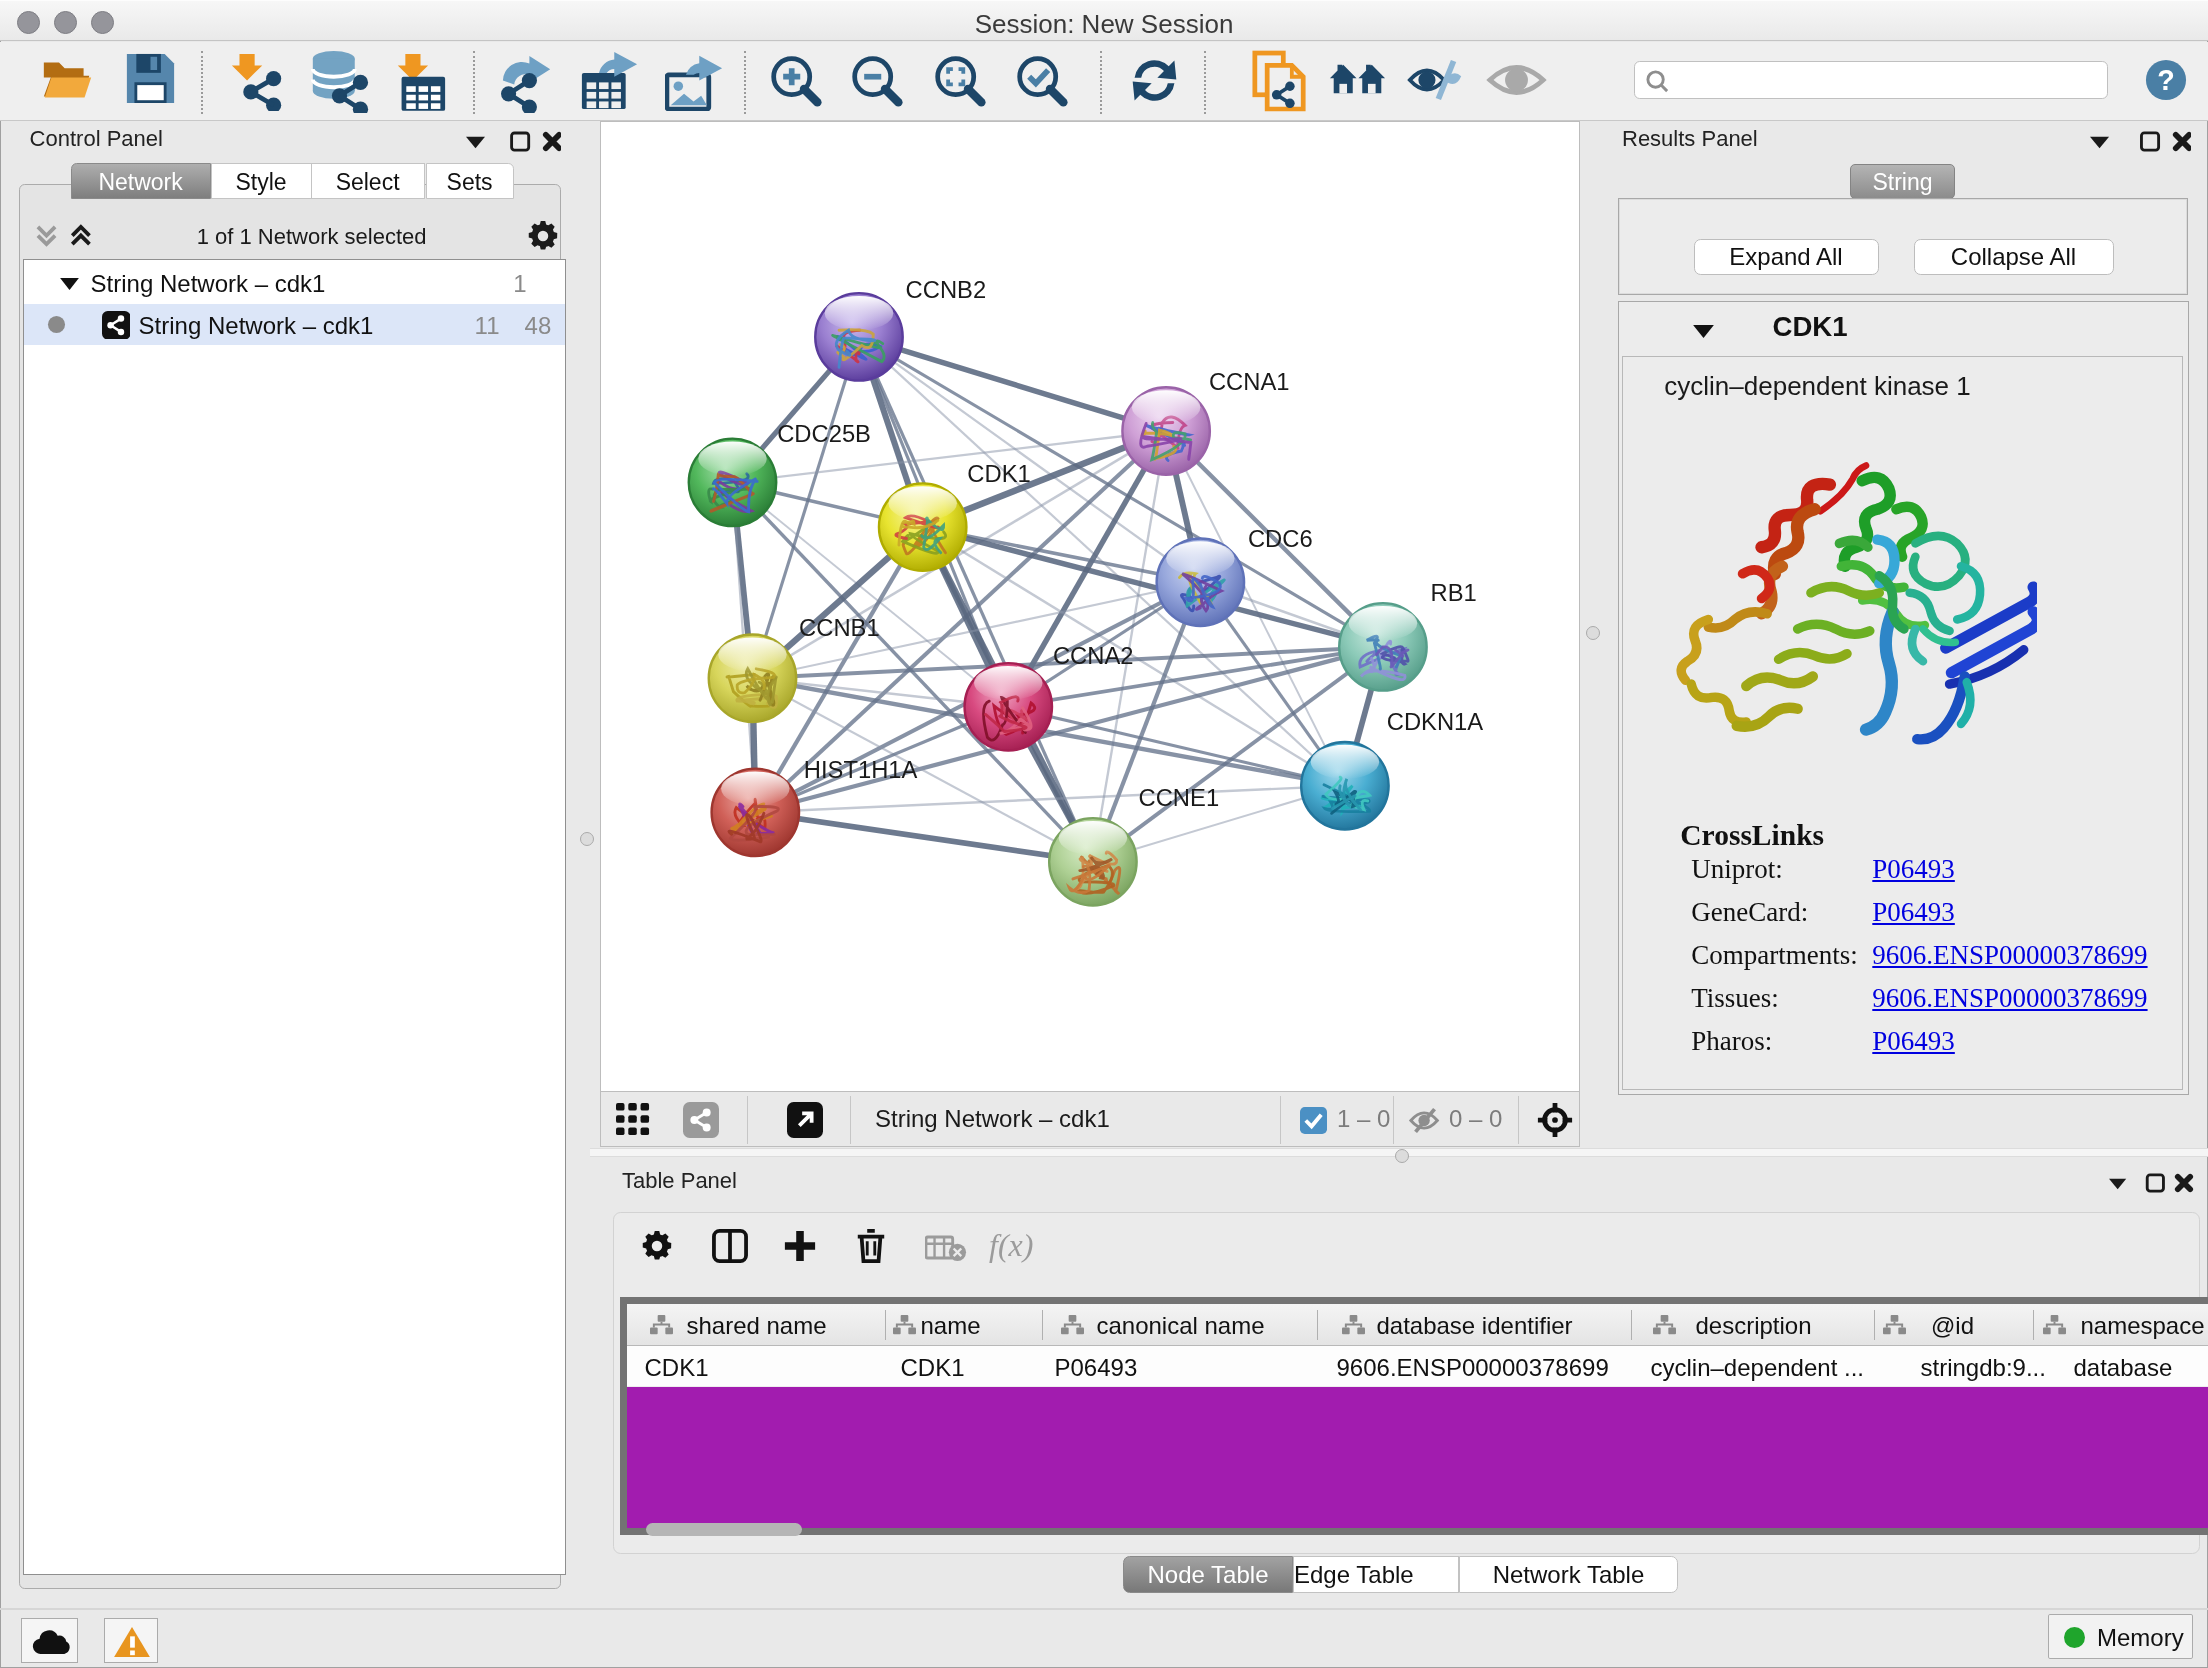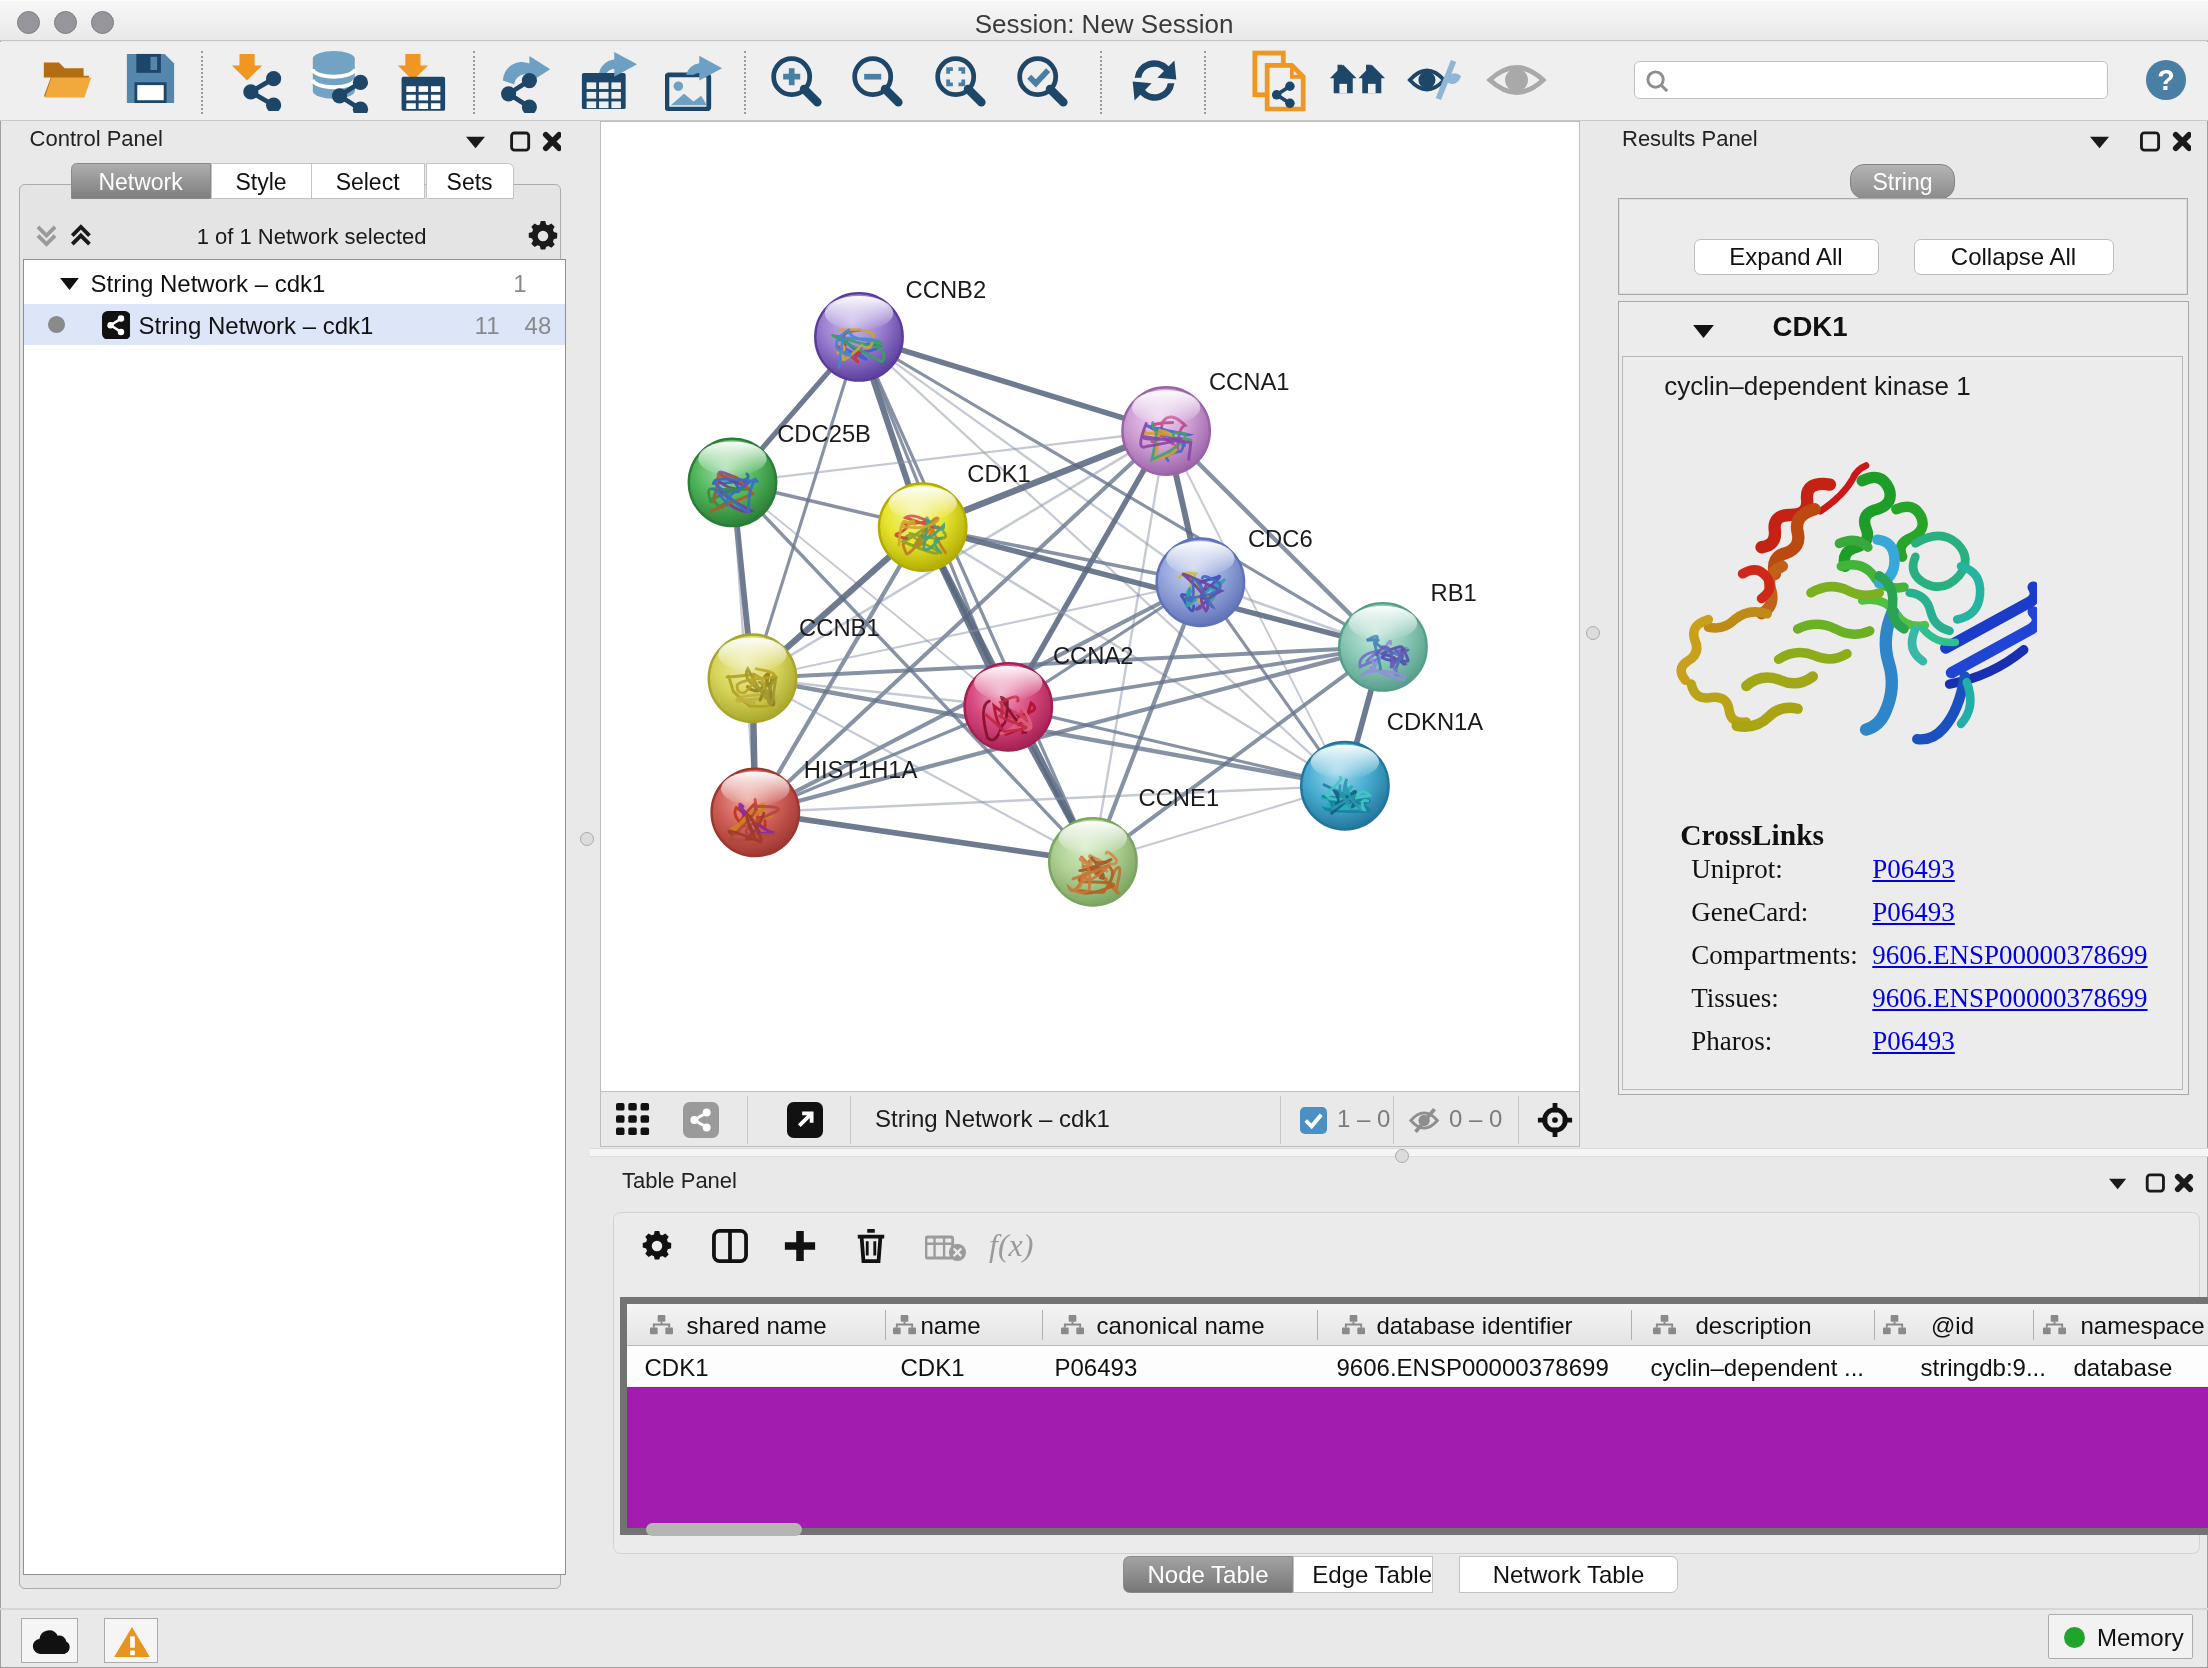--- a/index.html
+++ b/index.html
@@ -571,21 +571,21 @@
   </svg>
 </div>
 </div>
 <div id="results">
   <div class="panelhdr" style="position:absolute;left:15px;top:4.8px;">Results Panel</div>
   <svg style="position:absolute;left:483px;top:9.5px;" width="101" height="21" viewBox="0 0 106 22">
     <path d="M0 6 l20 0 -10 12 z" fill="#1a1a1a"></path>
     <rect x="54" y="2" width="18" height="18" rx="3" fill="none" stroke="#1a1a1a" stroke-width="3"></rect>
     <path d="M90 4 l14 14 M104 4 l-14 14" stroke="#1a1a1a" stroke-width="6" stroke-linecap="round"></path>
   </svg>
-  <div style="position:absolute;left:243px;top:43px;width:105px;height:35px;background:linear-gradient(#b4b4b4,#8c8c8c);border:1px solid #848484;border-radius:14px;color:#fff;font-size:23px;text-align:center;line-height:34px;">String</div>
+  <div style="position:absolute;left:243px;top:43px;width:105px;height:35px;background:linear-gradient(#b4b4b4,#8c8c8c);border:1px solid #848484;border-radius:5px;color:#fff;font-size:23px;text-align:center;line-height:34px;">String</div>
 
   <div style="position:absolute;left:10.5px;top:77px;width:570px;height:97px;background:#ececec;border:1px solid #a8a8a8;box-shadow:inset 0 0 0 1px #dcdcdc;">
     <div style="position:absolute;left:75px;top:40px;width:185px;height:36px;background:#fff;border:1px solid #bdbdbd;border-radius:6.7px;font-size:24px;color:#111;text-align:center;line-height:34px;">Expand All</div>
     <div style="position:absolute;left:295px;top:40px;width:200px;height:36px;background:#fff;border:1px solid #bdbdbd;border-radius:6.7px;font-size:24px;color:#111;text-align:center;line-height:34px;">Collapse All</div>
   </div>
 
   <div style="position:absolute;left:10.5px;top:180px;width:571px;height:794px;background:#ececec;border:1px solid #a8a8a8;">
     <svg style="position:absolute;left:72px;top:21px;" width="25" height="17" viewBox="0 0 26 18">
         <path d="M2 2 h22 l-11 14 z" fill="#111"></path>
       </svg>
@@ -748,21 +748,21 @@
         <span style="position:absolute;left:428px;top:7.6px;font-size:24px;color:#111;white-space:nowrap;">P06493</span>
         <span style="position:absolute;left:710px;top:7.6px;font-size:24px;color:#111;white-space:nowrap;">9606.ENSP00000378699</span>
         <span style="position:absolute;left:1024px;top:7.6px;font-size:24px;color:#111;white-space:nowrap;">cyclin–dependent ...</span>
         <span style="position:absolute;left:1262px;top:7.6px;font-size:24px;color:#111;white-space:nowrap;margin-left:32px;">stringdb:9...</span>
         <span style="position:absolute;left:1447px;top:7.6px;font-size:24px;color:#111;white-space:nowrap;">database</span>
       </div>
     <div style="position:absolute;left:19px;top:219px;width:156px;height:13.3px;border-radius:6.7px;background:#b5b5b5;"></div>
   </div>
 
   <div style="position:absolute;left:533px;top:399px;width:170px;height:37px;background:linear-gradient(#a2a2a2,#787878);border:1px solid #8a8a8a;border-radius:6.7px 0 0 6.7px;color:#fff;font-size:24px;text-align:center;line-height:36px;">Node Table</div>
-  <div style="position:absolute;left:703px;top:399px;width:140px;height:37px;background:#fff;border:1px solid #c2c2c2;color:#111;font-size:24px;text-align:right;line-height:36px;">Edge Table</div>
+  <div style="position:absolute;left:703px;top:399px;width:166px;height:37px;background:#fff;border:1px solid #c2c2c2;color:#111;font-size:24px;text-align:left;line-height:36px;">Edge Table</div>
   <div style="position:absolute;left:869px;top:399px;width:219px;height:37px;background:#fff;border:1px solid #c2c2c2;border-radius:0 6.7px 6.7px 0;color:#111;font-size:24px;text-align:center;line-height:36px;">Network Table</div>
 </div>
 <div style="position:absolute;left:580px;top:832px;width:14.3px;height:14.3px;border-radius:50%;background:#dcdcdc;border:1px solid #aaa;"></div>
 <div style="position:absolute;left:1586px;top:626px;width:14.3px;height:14.3px;border-radius:50%;background:#dcdcdc;border:1px solid #aaa;"></div>
 <div style="position:absolute;left:1395px;top:1149px;width:14.3px;height:14.3px;border-radius:50%;background:#dcdcdc;border:1px solid #aaa;"></div>
 <div id="statusbar">
   <div style="position:absolute;left:0;top:1608px;width:2208px;height:1.9px;background:#d6d6d6;"></div>
   <div style="position:absolute;left:21px;top:1618px;width:57px;height:45px;background:#f5f5f5;border:1px solid #ababab;">
     <svg style="position:absolute;left:9.5px;top:9.5px;" width="38" height="26" viewBox="0 0 40 27">
       <path d="M10 26 a8 8 0 0 1 -2 -16 a10 10 0 0 1 19 -3 a7 7 0 0 1 9 6 a7 7 0 0 1 -2 13 z" fill="#111"></path>

